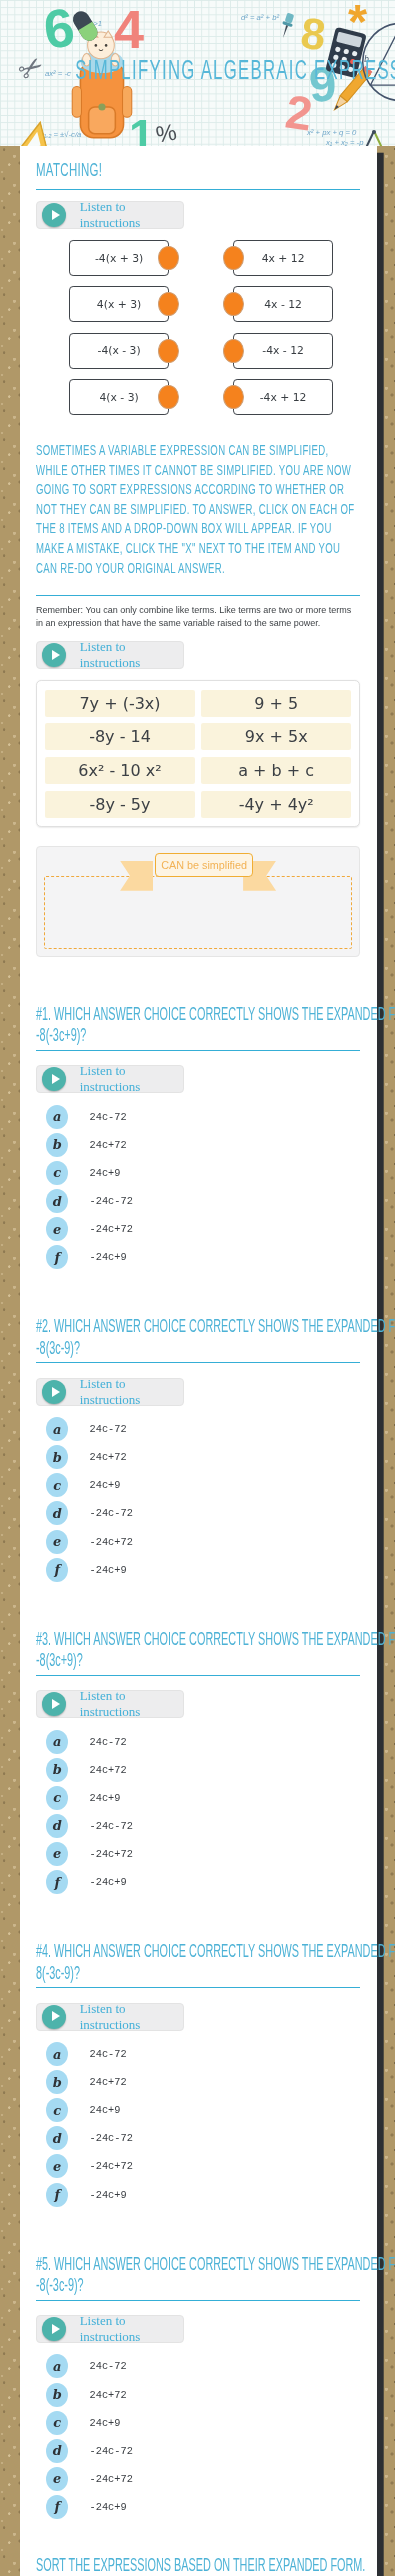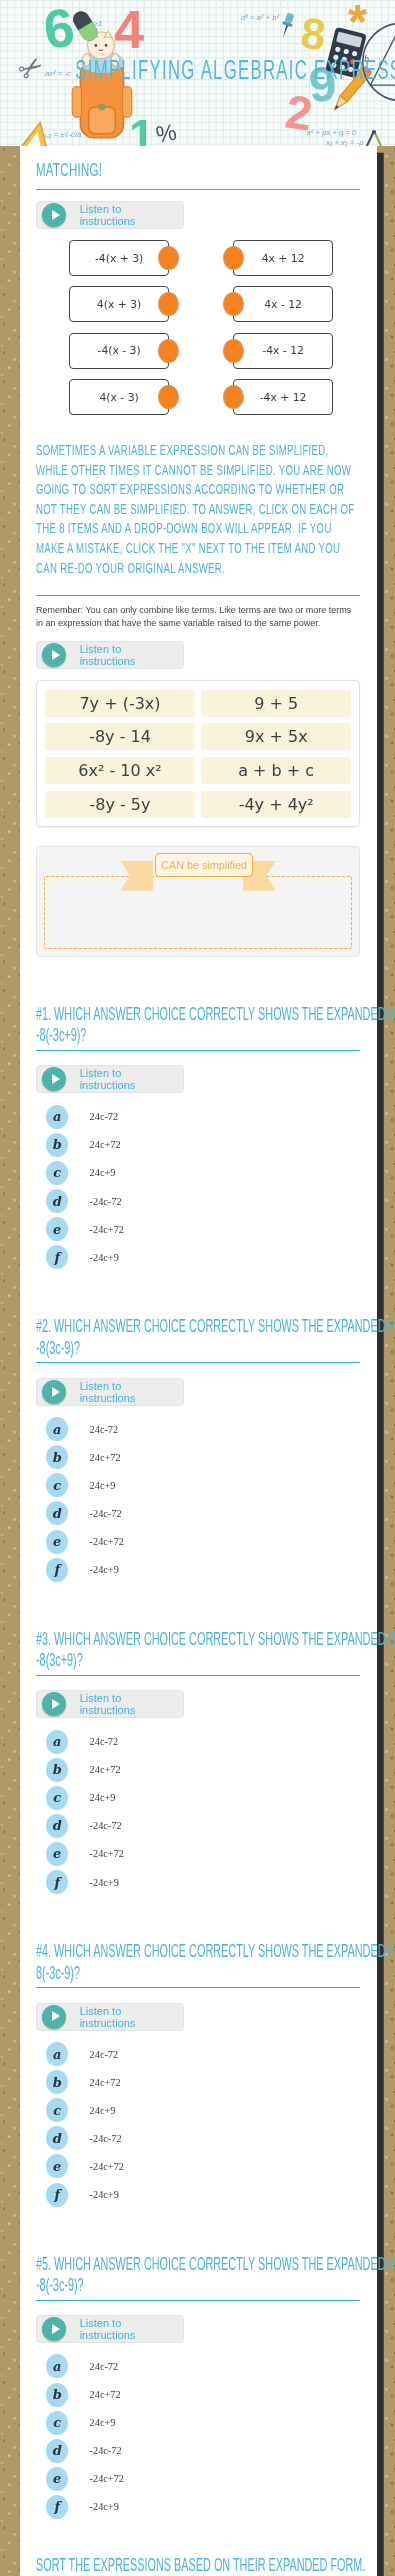--- a/index.html
+++ b/index.html
@@ -62,21 +62,21 @@
 
   .listen-btn {
     display:inline-flex; align-items:center; gap:13.4px;
     background:#ededee; border:0.5px solid #e3e3e3; border-radius:4.1px;
     width:148px; height:28px; padding:2.1px 5.2px; cursor:pointer; margin:3.1px 0 11.3px 0;
   }
   .play-circle { position:relative; width:24px; height:24px; border-radius:50%;
     background:#4db3ab; box-shadow:0 1px 1.5px rgba(0,0,0,.25); flex:0 0 24px; }
   .play-circle::after { content:""; position:absolute; left:9.3px; top:6.7px;
     border-left:8.2px solid #fff; border-top:5.2px solid transparent; border-bottom:5.2px solid transparent; }
-  .listen-label { color:#43b0d8; font-size:11px; }
+  .listen-label { color:#43b0d8; font-size:13px;font-family:Liberation Serif, serif; }
 
   
   .match-row { display:flex; margin:0 0 10.3px 33px; }
   .match-box {
     position:relative; width:100px; height:36px; background:#fff;
     border:1px solid #3f444a; border-radius:4.1px;
     display:flex; align-items:center; justify-content:center;
     font-size:10.8px; color:#383d42; font-family:"DejaVu Sans",sans-serif;
   }
   .match-box.right { margin-left:64px; }
@@ -112,21 +112,21 @@
     font-size:10.8px; line-height:14px; background:#fdf4e3; border:1px solid #f0ad33; color:#f2b255; min-height:23px;margin-left:12px;}
   .zone.blue .ribbon-box { background:#e9f3fc; border-color:#4795d4; color:#5ba7de; }
 
   
   .q-block { margin-top:47px; }
   .q-block .teal-rule { margin:3.1px 0 11.3px 0; }
   .option-row { display:flex; align-items:center; gap:21.6px; margin:0 0 4.1px 10.3px; min-height:24px; cursor:pointer; }
   .badge { width:21.6px; height:24px; border-radius:50%; background:#a5daf2; flex:0 0 21.6px;
     display:flex; align-items:center; justify-content:center;
     font-size:13px; font-style:italic; font-weight:700; font-family:"DejaVu Serif",serif; color:#2e3236; }
-  .option-text { font-size:10.3px; color:#393d42; font-family:Liberation Serif, serif; }
+  .option-text { font-size:10.3px; color:#393d42; font-family:Liberation Mono, monospace; }
 
   .final-section { margin-top:36px; }
 </style>
 </head>
 <body>
 
 <div class="banner">
   <span class="doodle" style="left:44px;top:1px;font-size:54px;color:#4ecba5;transform:rotate(-8deg);">6</span>
   <span class="doodle" style="left:114px;top:2.1px;font-size:54px;color:#f0837b;">4</span>
   <span class="doodle" style="left:301px;top:12.4px;font-size:44px;color:#eac94f;transform:rotate(6deg);">8</span>

